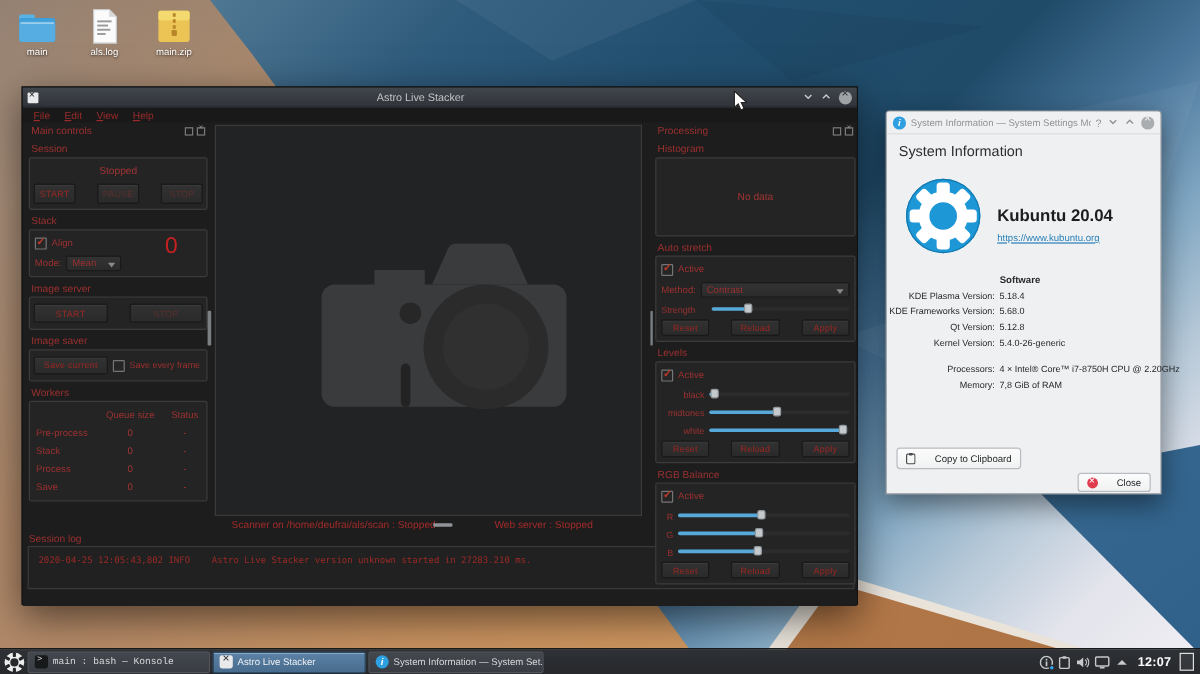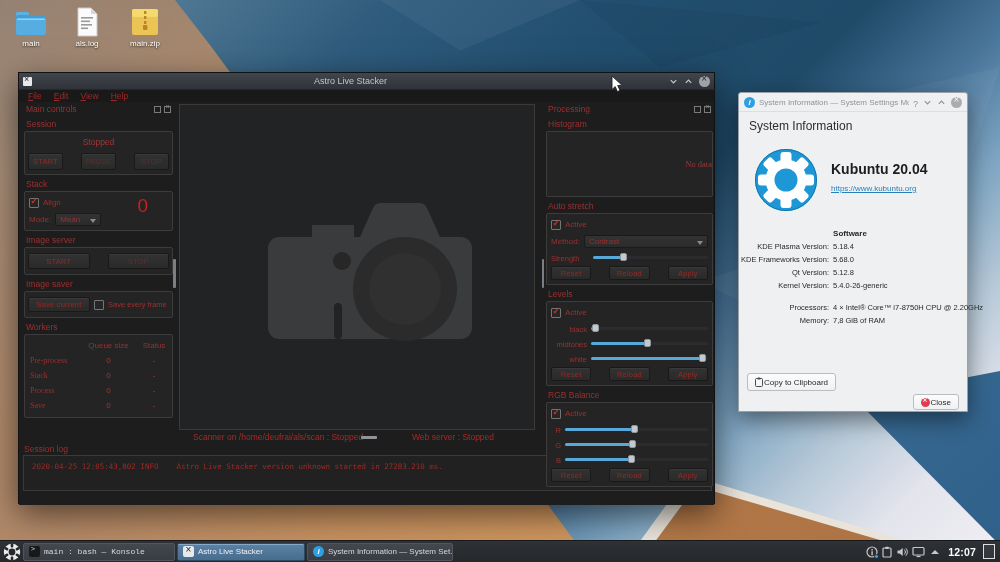--- a/index.html
+++ b/index.html
@@ -79,39 +79,39 @@
   .red-lab{font-size:8px;color:#9c3030;}
   .zero{position:absolute;right:24px;top:3px;font-size:19px;color:#c62020;}
   .mode-row{margin-top:4px;}
   .imgsrv-box{padding:5px 3px;}
   .btn16{height:16px;}
   .imgsav-box{padding:5px 3px;display:flex;align-items:center;gap:4px;}
   .save-cur{width:62px;height:15px;}
   .workers-box{padding:3px 2px 4px;}
   .wgrid{display:grid;grid-template-columns:52px 1fr 32px;font-size:8px;line-height:15px;}
   .wg-h{color:#9c3030;text-align:center;}
-  .wg-name{color:#9c3030;padding-left:3px;font-family:Liberation Serif, serif;}
+  .wg-name{color:#9c3030;padding-left:3px;}
   .wg-val{color:#a83434;text-align:center;}
 
   .splitter-v{position:absolute;width:2.5px;border-radius:1px;background:#7b7f83;}
   .splitter-h{position:absolute;height:2.5px;width:16px;border-radius:1px;background:#909498;}
 
   .viewer{position:absolute;left:160px;top:2px;width:356px;height:326px;
      background:#222324;border:1px solid #3a3a3a;display:flex;align-items:center;justify-content:center;}
   .statusline{position:absolute;left:160px;top:330px;width:356px;height:12px;font-size:8.5px;color:#a32a2a;}
   .statusline .scan{position:absolute;left:14px;top:0;}
   .statusline .web{position:absolute;left:233px;top:0;}
   .log-label{position:absolute;left:5px;top:342px;font-size:8.5px;color:#9c3030;}
   .log-box{position:absolute;left:4px;top:353px;width:689px;height:36px;
      border:1px solid #3a3a3a;background:#212121;}
   .log-entry{font-family:"DejaVu Sans Mono",monospace;font-size:7.5px;color:#9b2a26;
      white-space:pre;padding:6px 0 0 8px;display:block;}
 
   .dock-right{position:absolute;left:527px;top:0;width:167px;}
-  .hist-box{height:66px;display:flex;align-items:center;justify-content:flex-end;font-family:Liberation Serif, serif;}
+  .hist-box{height:66px;display:flex;align-items:center;justify-content:center;}
   .nodata{font-size:8.5px;color:#a33434;}
   .proc-box{padding:4px;}
   .prow{display:flex;align-items:flex-end;height:13px;margin-top:2px;}
   .sl-label{font-size:7.5px;color:#9c3030;text-align:right;margin-right:4px;}
   .w36{width:36px;}
   .w10{width:10px;}
   .w38{width:38px;text-align:left;}
   .slider{position:relative;flex:1;height:12px;--v:50%;}
   .track{position:absolute;left:0;right:0;top:5px;height:3px;background:#2c2c2e;border-radius:2px;}
   .fill{position:absolute;left:0;width:var(--v);top:5px;height:3px;background:#57a9d9;border-radius:2px;}
@@ -131,31 +131,31 @@
      display:inline-flex;align-items:center;justify-content:center;flex:0 0 auto;
      font-size:8px;font-weight:bold;font-style:italic;}
   .info-dot::after{content:"i";}
   .sys-title{flex:1;text-align:center;font-size:8px;color:#8f9396;
      white-space:nowrap;overflow:hidden;}
   .sys-ctl{display:flex;align-items:center;gap:5px;color:#8f9396;}
   .help-glyph::after{content:"?";font-size:9px;}
   .sys-close{width:11px;height:11px;border-radius:50%;background:#a9adb0;position:relative;}
   .sys-close::after{content:"×";position:absolute;left:2.4px;top:-2.4px;font-size:10px;color:#f2f3f4;}
   .sys-heading{font-size:12px;color:#2b2e30;margin:7px 0 0 10px;}
-  .sys-logo-row{display:flex;margin:14px 0 0 14px;}
+  .sys-logo-row{display:flex;margin:14px 0 0 14px;align-items:center;}
   .ktext{margin-left:12px;}
   .kname{font-size:14px;font-weight:bold;color:#1b1e20;margin-top:14px;}
   .klink{font-size:8px;color:#2980b9;text-decoration:underline;margin-top:7px;}
   .sys-info-block{position:absolute;top:134px;left:0;right:6px;}
   .info-heading{text-align:center;font-weight:bold;font-size:8px;color:#26292b;line-height:13px;}
   .info-row{display:flex;font-size:7.5px;line-height:13px;color:#26292b;white-space:nowrap;}
   .info-label{width:90px;text-align:right;margin-right:4px;flex:0 0 auto;}
   .info-value{flex:1;text-align:left;}
   .gap7{height:9px;}
-  .sys-btn{position:absolute;display:inline-flex;align-items:center;gap:1px;
+  .sys-btn{position:absolute;display:inline-flex;align-items:center;gap:16px;
      background:linear-gradient(#fcfcfc,#f0f1f2);border:1px solid #b9bdc1;border-radius:3px;
      font-size:8px;color:#26292b;padding:0 7px;font-family:"Liberation Sans",sans-serif;}
   .copy-btn{left:8px;top:280px;height:18px;}
   .close-btn{right:8px;top:301px;height:16px;}
   .red-x{width:9px;height:9px;border-radius:50%;background:#e13b4e;position:relative;flex:0 0 auto;}
   .red-x::after{content:"×";position:absolute;left:1.8px;top:-3px;font-size:9px;color:#fff;}
 
   
   .taskbar{position:absolute;left:0;right:0;bottom:0;height:22px;
      background:linear-gradient(#2e3135,#26282c);border-top:1px solid #17191b;

